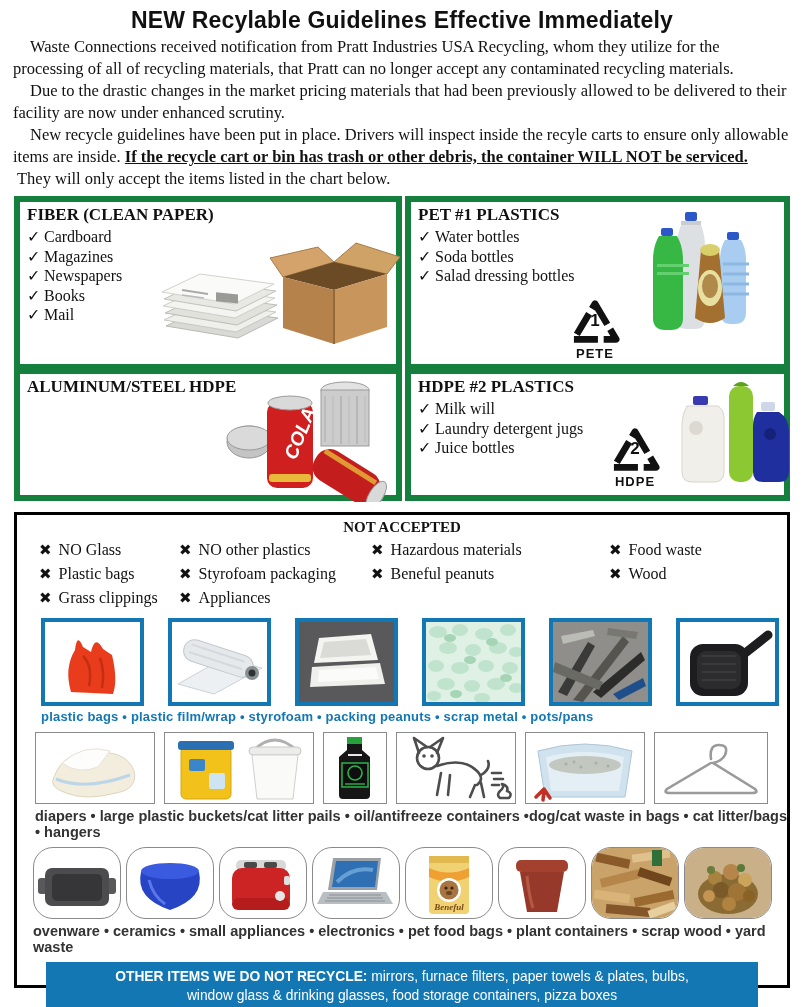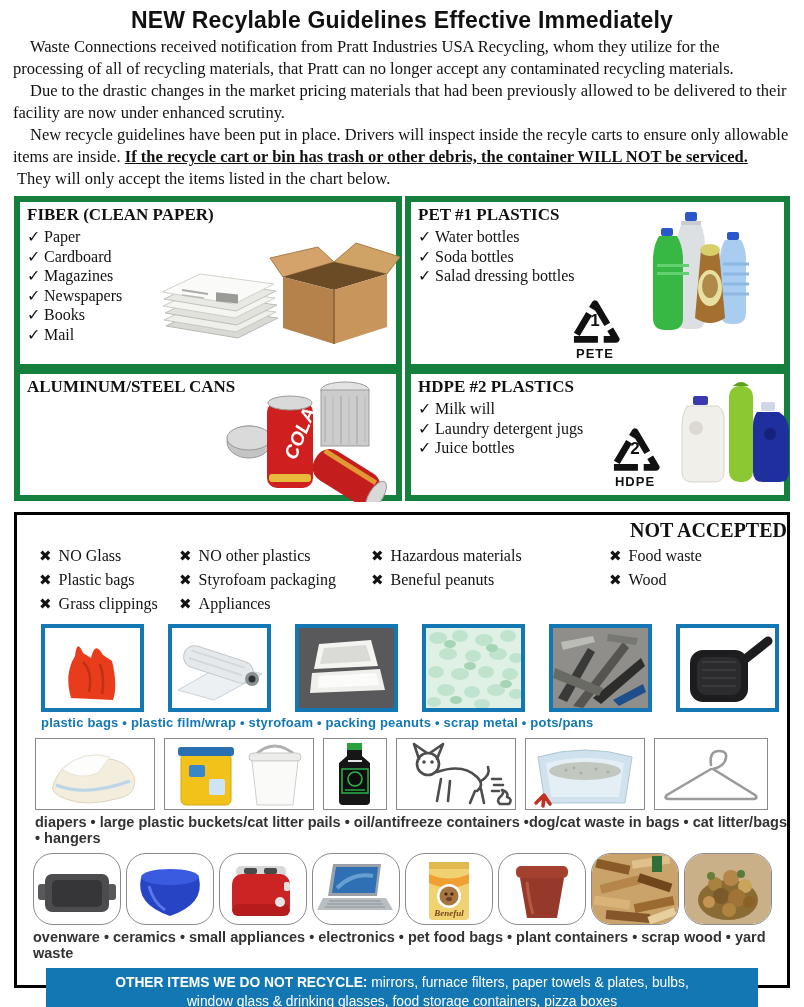--- a/index.html
+++ b/index.html
@@ -25,21 +25,21 @@
   .chk{display:inline-block;width:17px;}
   .imgwrap{position:absolute;}
   .recy{position:relative;width:52px;height:48px;}
   .recy svg{display:block;}
   .recy-num{position:absolute;left:0;top:13px;width:52px;text-align:center;
     font-family:"Liberation Sans",sans-serif;font-weight:bold;font-size:17px;}
   .recy-label{font-family:"Liberation Sans",sans-serif;font-weight:bold;font-size:13px;text-align:center;width:52px;letter-spacing:1px;}
 
   
   .na-box{position:absolute;top:512px;left:14px;width:770px;height:470px;border:3px solid #000;background:#fff;}
-  .na-title{text-align:right;font-weight:bold;font-size:20px;margin-top:4px;font-family:"Liberation Serif",serif;}
+  .na-title{text-align:center;font-weight:bold;font-size:15px;margin-top:4px;font-family:"Liberation Serif",serif;}
   .na-grid{display:flex;margin:2px 0 0 22px;font-size:16px;}
   .na-col{display:flex;flex-direction:column;}
   .na-col.c1{width:140px;} .na-col.c2{width:192px;} .na-col.c3{width:238px;} .na-col.c4{width:170px;}
   .na-item{line-height:24px;white-space:nowrap;}
   .xmark{font-family:"DejaVu Sans",sans-serif;font-weight:bold;font-size:15px;margin-right:7px;}
 
   .thumb-row{display:flex;align-items:flex-end;}
   .row1{margin:8px 0 0 24px;}
   .row1 .thumb{width:95px;height:80px;border:4px solid #1377b4;margin-right:24px;background:#fff;overflow:hidden;}
   .row2{margin:8px 0 0 18px;}
@@ -69,21 +69,20 @@
     <p><span>New recycle guidelines have been put in place.  Drivers will inspect inside the recyle carts to ensure only allowable items are inside. </span><span class="bold-underline">If the recycle cart or bin has trash or other debris, the container WILL NOT be serviced.</span></p>
     <p class="tight">They will only accept the items listed in the chart below.</p>
   </div>
 
   <div class="acc">
     <div class="acc-col">
 
       <div class="cell r1">
         <h3>FIBER (CLEAN PAPER)</h3>
         <ul>
-          <li><span class="chk">✓</span><span>Paper</span></li>
           <li><span class="chk">✓</span><span>Cardboard</span></li>
           <li><span class="chk">✓</span><span>Magazines</span></li>
           <li><span class="chk">✓</span><span>Newspapers</span></li>
           <li><span class="chk">✓</span><span>Books</span></li>
           <li><span class="chk">✓</span><span>Mail</span></li>
         </ul>
         <div class="imgwrap" style="left:118px;top:42px;">
           <svg width="145" height="112" viewBox="0 0 145 112">
             <polygon points="28,82 100,94 140,74 66,64" fill="#d9d9d5" stroke="#b9b9b4"></polygon>
             <polygon points="26,76 98,88 138,68 64,58" fill="#efefec" stroke="#c8c8c2"></polygon>
@@ -102,21 +101,21 @@
             <polygon points="66,30 88,11 132,25 119,42" fill="#cfa266" stroke="#a87c47"></polygon>
             <polygon points="15,45 66,30 119,42 66,58" fill="#6b4a26"></polygon>
             <polygon points="15,45 66,58 66,112 15,96" fill="#b5824b"></polygon>
             <polygon points="66,58 119,42 119,95 66,112" fill="#c8955c"></polygon>
             <line x1="66" y1="58" x2="66" y2="112" stroke="#93683a" stroke-width="2"></line>
           </svg>
         </div>
       </div>
 
       <div class="cell r2">
-        <h3>ALUMINUM/STEEL CANS</h3>
+        <h3>ALUMINUM/STEEL HDPE</h3>
         <div class="imgwrap" style="left:195px;top:2px;">
           <svg width="178" height="126" viewBox="0 0 178 126">
             <ellipse cx="130" cy="14" rx="24" ry="8" fill="#e2e2e2" stroke="#9b9b9b"></ellipse>
             <rect x="106" y="14" width="48" height="56" fill="#cccccc" stroke="#9b9b9b"></rect>
             <line x1="110" y1="20" x2="110" y2="66" stroke="#aaa"></line>
               <line x1="118" y1="20" x2="118" y2="68" stroke="#b9b9b9"></line>
             <line x1="126" y1="20" x2="126" y2="68" stroke="#a2a2a2"></line>
               <line x1="134" y1="20" x2="134" y2="68" stroke="#b9b9b9"></line>
             <line x1="142" y1="20" x2="142" y2="68" stroke="#a2a2a2"></line>
               <line x1="150" y1="20" x2="150" y2="66" stroke="#b9b9b9"></line>

